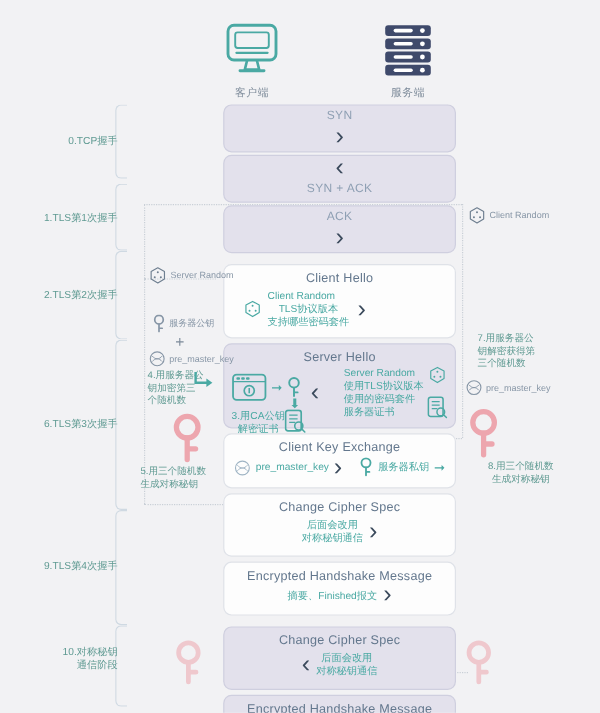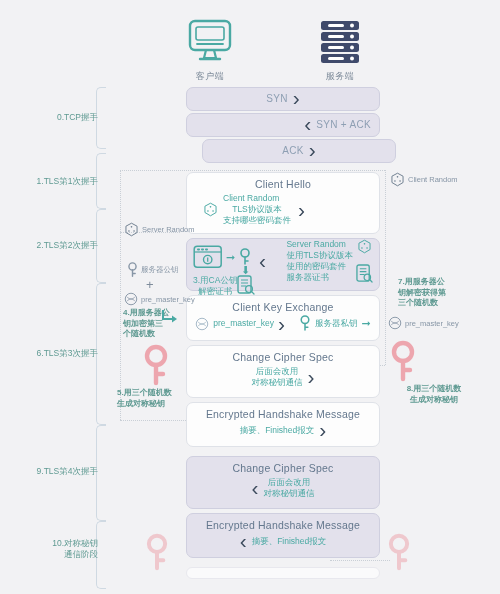--- a/index.html
+++ b/index.html
@@ -32,36 +32,36 @@
   .msg .title{
     text-align:center;font-size:10.5px;color:#63778d;
     padding:5px 0 1px;letter-spacing:.2px;
   }
   .msg .row{display:flex;align-items:center;justify-content:center;gap:5px;padding:2px 8px 7px;}
   .msg .row.right{justify-content:flex-end;}
   .msg .row.left{justify-content:flex-start;}
   .lbl{font-size:8.5px;line-height:11px;color:#6d8096;text-align:center;white-space:pre-line;}
   .lbl.teal{color:#4aa9a3;}
   .chev{font-size:21px;line-height:14px;color:#3b4a5c;font-weight:300;}
-  .tcp .row{padding:3px 8px 5px;}
+  .tcp .row{padding:3px 8px 5px;flex-direction:column;}
   .tcp .tag{font-size:10px;color:#8e9fb3;letter-spacing:.3px;}
 
   
   .stage-label{
     position:absolute;font-size:8.5px;color:#5f9a92;
     text-align:right;width:92px;left:6px;line-height:11px;
   }
   .bracket{
     position:absolute;left:96px;width:9px;
     border:1px solid #cfd9e2;border-right:none;
     border-radius:5px 0 0 5px;
   }
 
   
-  .annot{position:absolute;font-size:8px;line-height:10.5px;color:#5f9a92;white-space:pre-line;font-weight:bold;}
+  .annot{position:absolute;font-size:8px;line-height:10.5px;color:#5f9a92;white-space:pre-line;}
   .chip{position:absolute;display:flex;align-items:center;gap:3px;}
   .chip .t{font-size:7.5px;color:#8796a6;white-space:nowrap;}
   .dotline{position:absolute;border-top:1px dotted #c9cfd6;}
   .dotvert{position:absolute;border-left:1px dotted #c9cfd6;}
 
   .plus{position:absolute;color:#7e8c9b;font-size:13px;}
 
   .watermark{
     position:absolute;right:2px;bottom:2px;
     font-size:27px;color:#3a3a3a;letter-spacing:1px;
@@ -139,21 +139,21 @@
       </div>
     </div>
 
     <div class="msg lav tcp">
       <div class="row right">
         <span class="chev">‹</span>
         <span class="tag">SYN + ACK</span>
       </div>
     </div>
 
-    <div class="msg lav tcp" style="margin-bottom:9px;margin-left:16px;">
+    <div class="msg lav tcp" style="margin-bottom:9px;">
       <div class="row">
         <span class="tag">ACK</span>
         <span class="chev">›</span>
       </div>
     </div>
 
     <div class="msg white" style="margin-bottom:4px;">
       <div class="title">Client Hello</div>
       <div class="row left" style="padding-left:16px;">
         <svg width="15" height="15" viewBox="0 0 20 20">
@@ -165,20 +165,21 @@
         <div style="display:flex;flex-direction:column;align-items:flex-start;">
           <span class="lbl teal" style="text-align:left;">Client Random</span>
           <span class="lbl teal" style="align-self:center;">TLS协议版本</span>
           <span class="lbl teal" style="align-self:center;font-family:Liberation Serif, serif;">支持哪些密码套件</span>
         </div>
         <span class="chev" style="margin-left:2px;">›</span>
       </div>
     </div>
 
     <div class="msg lav" style="margin-bottom:4px;">
+      <div class="title">Server Hello</div>
       <div style="display:flex;align-items:center;padding:0 6px 7px;gap:4px;">
         <div style="position:relative;width:62px;">
           <svg width="34" height="28" viewBox="0 0 34 28">
             <rect x="1.2" y="1.2" width="27" height="21" rx="3" fill="none" stroke="#4aa9a3" stroke-width="1.5"></rect>
             <path d="M1.2 7 H28.2" stroke="#4aa9a3" stroke-width="1.2"></path>
             <g fill="#4aa9a3">
                 <rect x="4" y="3.4" width="3" height="2" rx=".8"></rect>
                 <rect x="8" y="3.4" width="3" height="2" rx=".8"></rect>
                 <rect x="12" y="3.4" width="3" height="2" rx=".8"></rect>
               </g>

